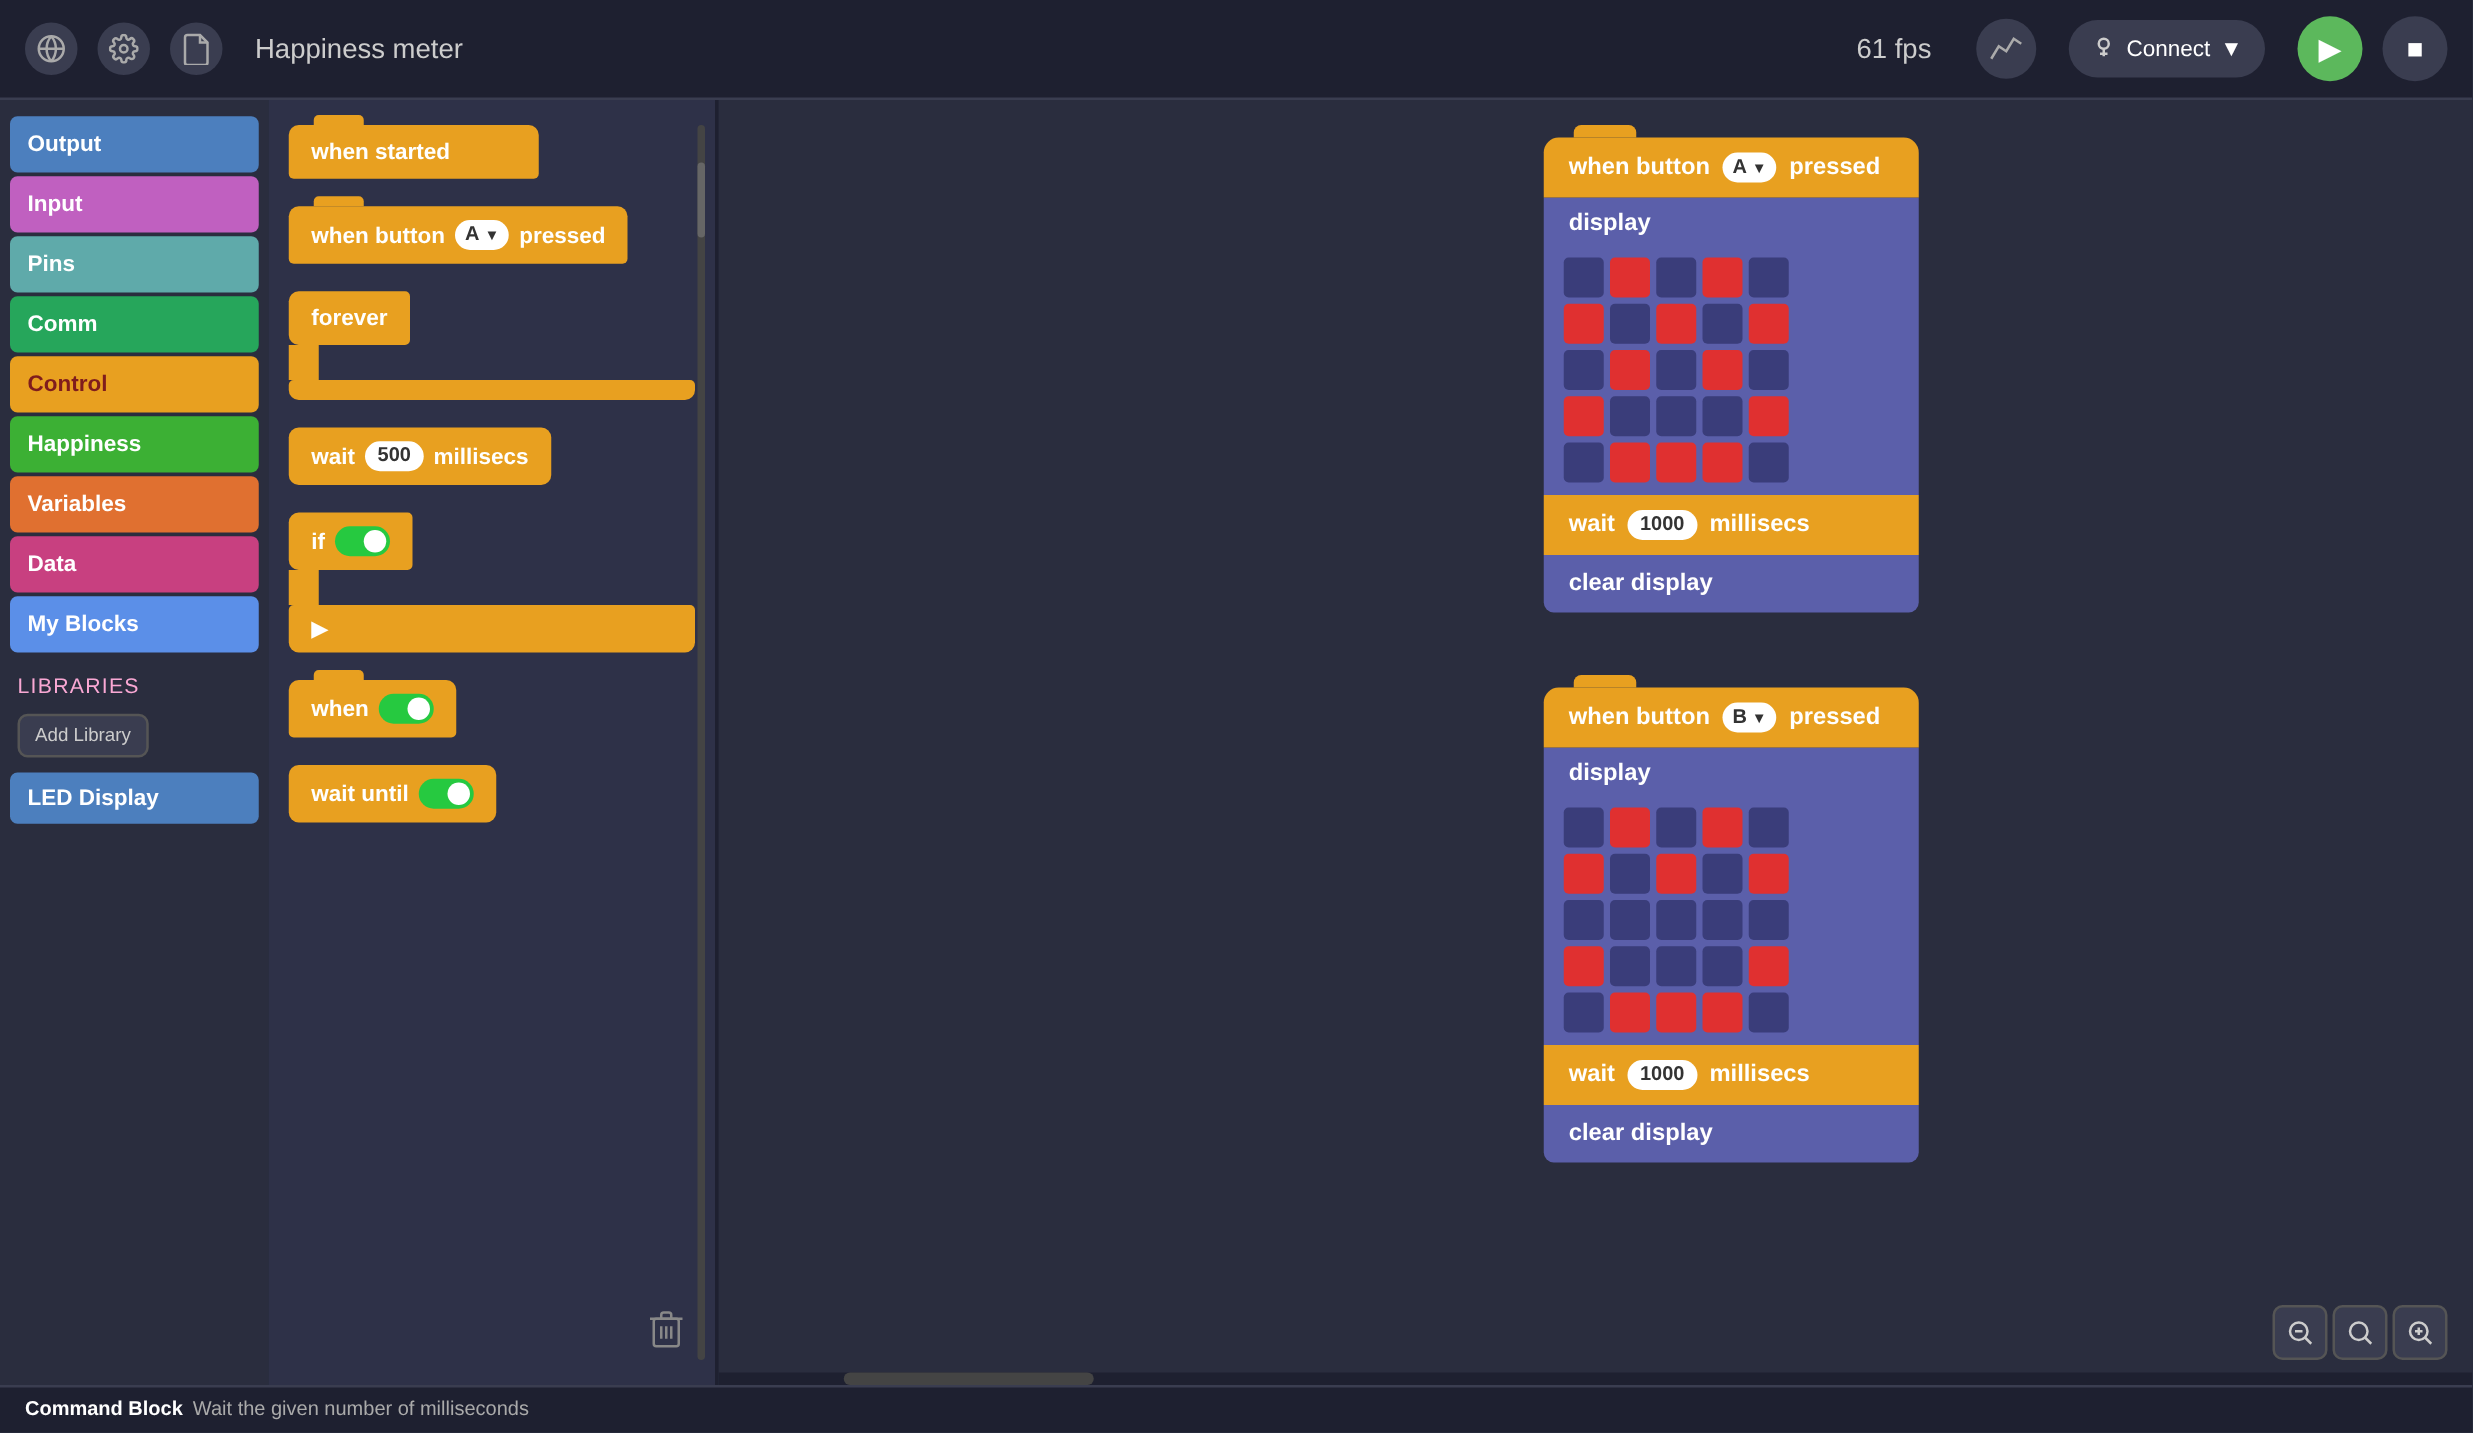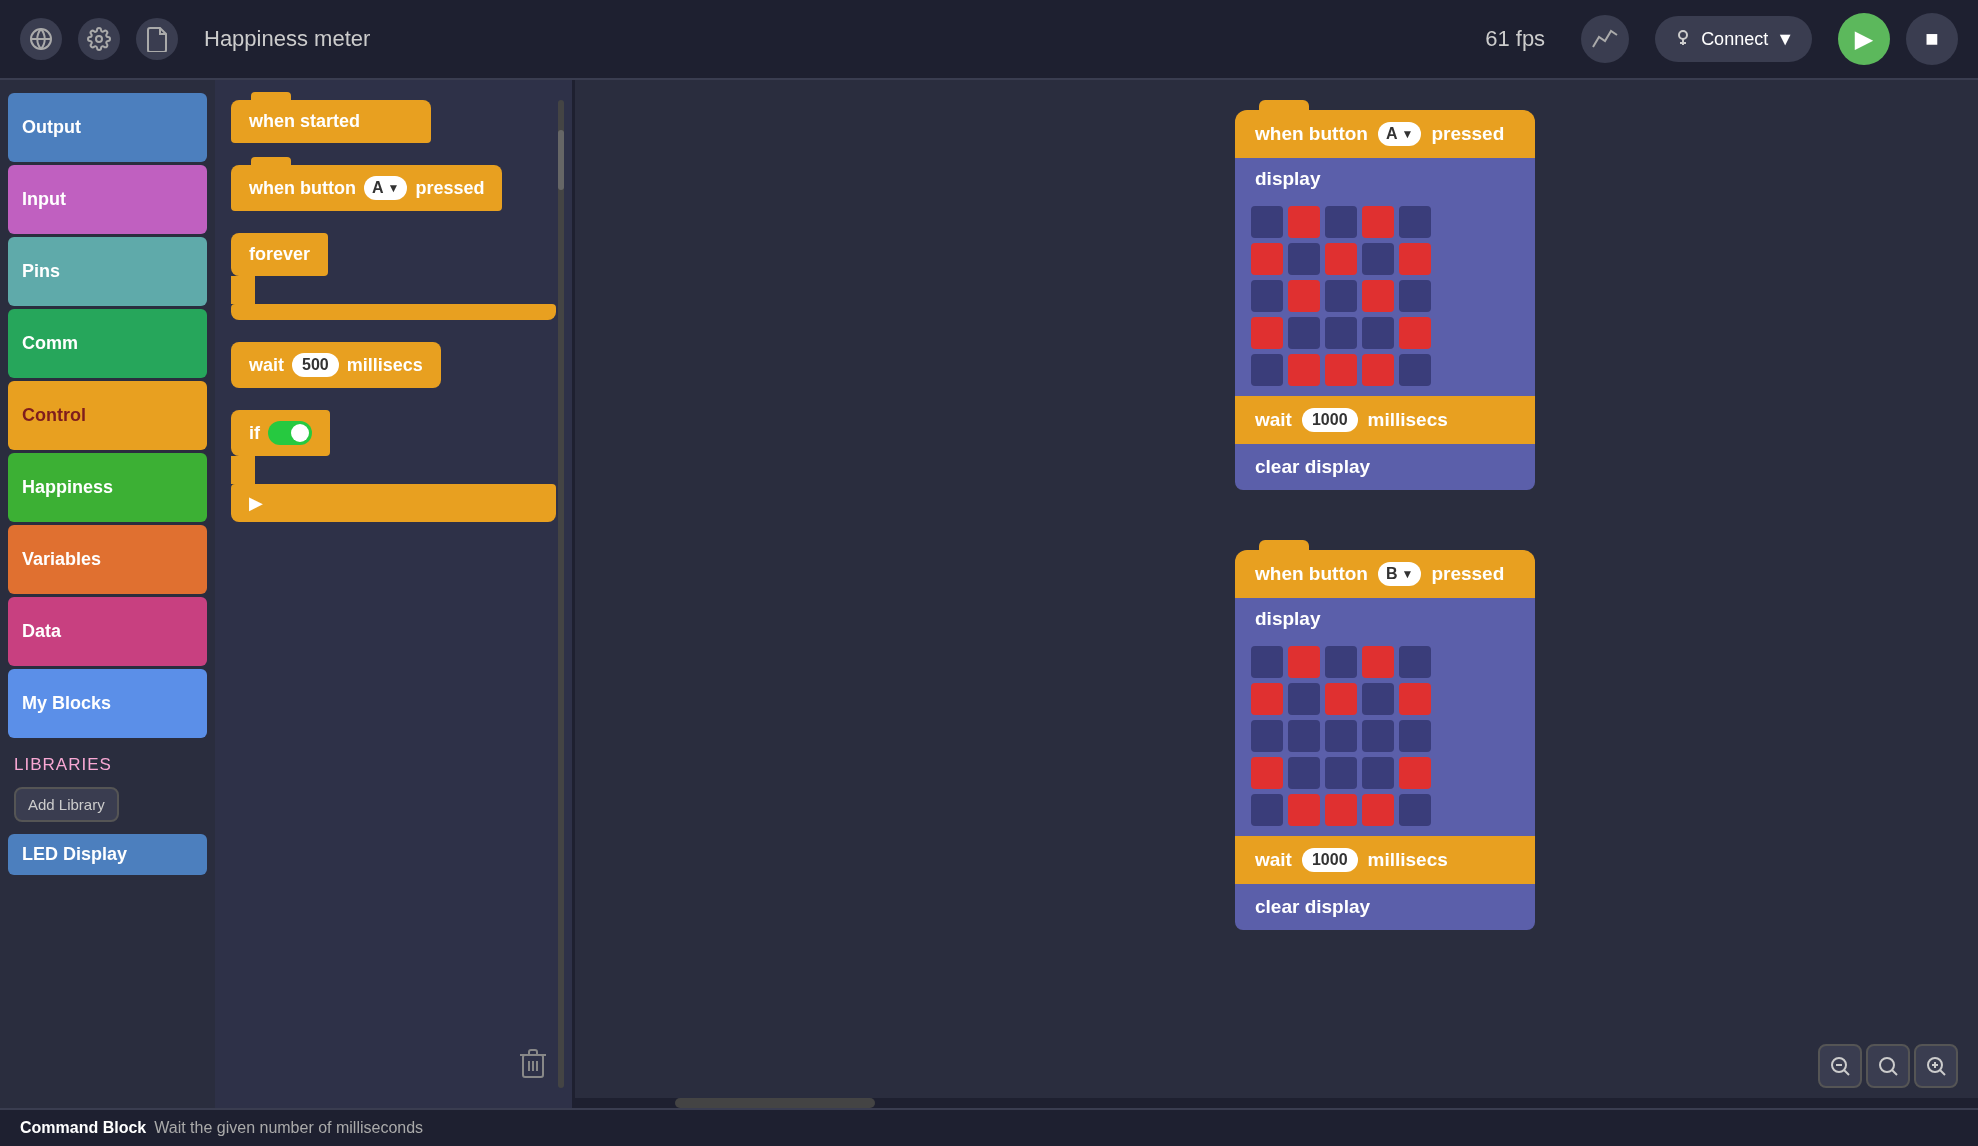--- a/index.html
+++ b/index.html
@@ -98,21 +98,21 @@
 
     
     #sidebar {
       width: 215px;
       background: #2a2d3e;
       padding: 10px 0;
       flex-shrink: 0;
       overflow-y: auto;
     }
     .sidebar-item {
-      padding: 24px 14px;
+      padding: 12px 14px;
       cursor: pointer;
       font-size: 18px;
       font-weight: bold;
       border-radius: 6px;
       margin: 3px 8px;
       color: #fff;
     }
     .sidebar-item.output { background: #4c7fbe; }
     .sidebar-item.input { background: #c060c0; }
     .sidebar-item.pins { background: #5faaaa; }
@@ -384,21 +384,38 @@
         <span class="toggle-on">
             <span class="toggle-dot"></span>
           </span>
       </div>
       <div style="background:#e8a020;width:24px;height:28px;"></div>
       <div style="background:#e8a020;border-radius:4px 4px 8px 8px;padding:8px 18px;min-width:100px;display:flex;align-items:center;">
         <span style="color:#fff;font-size:18px;">▶</span>
       </div>
     </div>
 
-
+    <div class="palette-block-group" style="margin-bottom:22px;">
+      <div style="background:#e8a020;border-radius:8px 8px 4px 4px;padding:11px 18px;display:inline-flex;align-items:center;gap:8px;font-size:18px;font-weight:bold;color:#fff;position:relative;">
+        <span style="position:absolute;top:-8px;left:20px;width:40px;height:8px;background:#e8a020;border-radius:4px 4px 0 0;"></span>
+        <span>when</span>
+        <span class="toggle-on">
+            <span class="toggle-dot"></span>
+          </span>
+      </div>
+    </div>
+
+    <div class="palette-block-group" style="margin-bottom:22px;">
+      <div style="background:#e8a020;border-radius:8px;padding:11px 18px;display:inline-flex;align-items:center;gap:8px;font-size:18px;font-weight:bold;color:#fff;">
+        <span>wait  until</span>
+        <span class="toggle-on">
+            <span class="toggle-dot"></span>
+          </span>
+      </div>
+    </div>
 
     <div id="trash-icon" style="position:absolute;bottom:20px;right:24px;">
       <svg width="30" height="34" viewBox="0 0 30 34" fill="none" stroke="#888" stroke-width="2">
         <rect x="5" y="8" width="20" height="22" rx="2"></rect>
         <path d="M2 8h26M11 8V5a2 2 0 012-2h4a2 2 0 012 2v3"></path>
         <line x1="11" y1="14" x2="11" y2="24"></line>
         <line x1="15" y1="14" x2="15" y2="24"></line>
         <line x1="19" y1="14" x2="19" y2="24"></line>
       </svg>
     </div>

